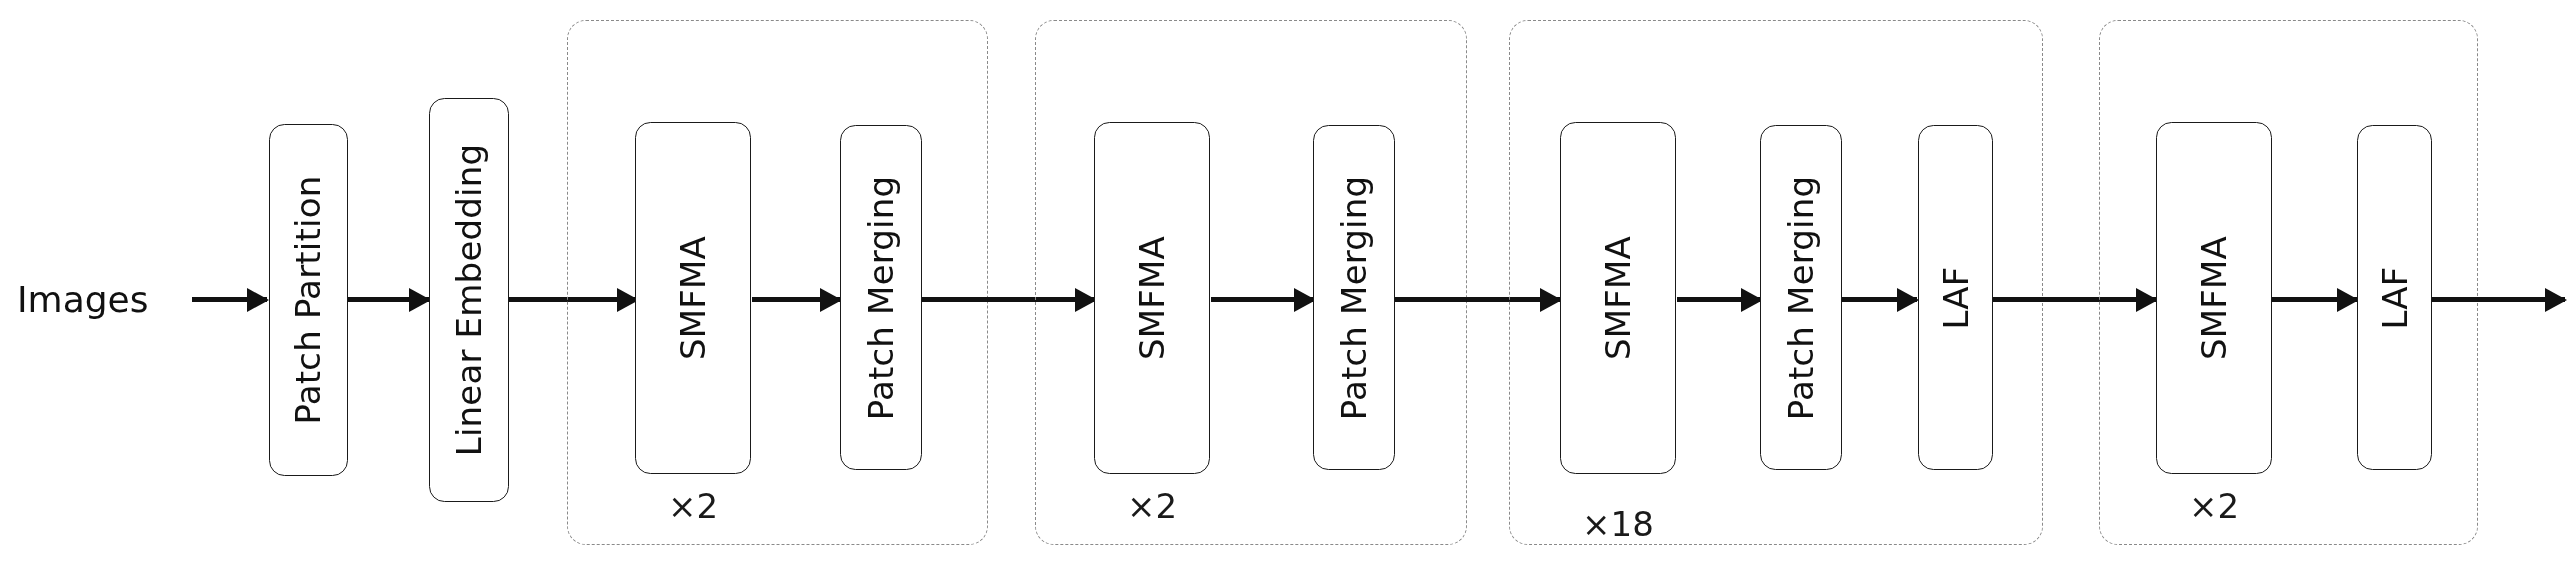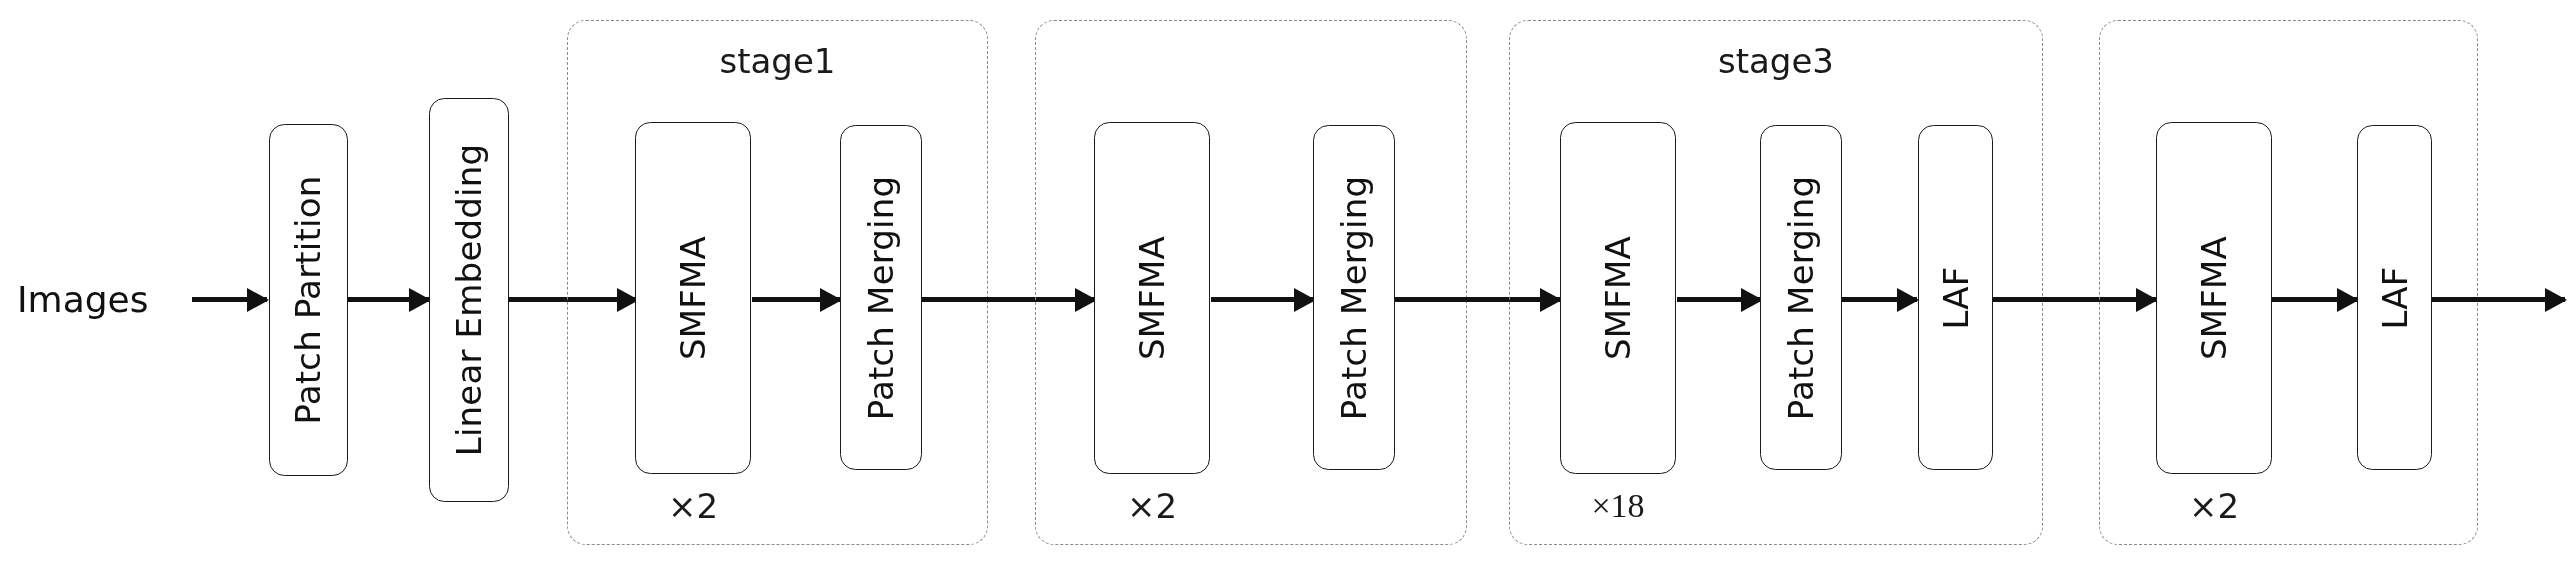--- a/index.html
+++ b/index.html
@@ -105,21 +105,20 @@
 
   <div class="arrow" style="left:348px; top:297px; width:81px;"></div>
 
   <div class="module" style="left:429px; top:98px; width:80px; height:404px;">
     <span class="vlabel">Linear Embedding</span>
   </div>
 
   <div class="arrow" style="left:509px; top:297px; width:128px;"></div>
 
   <div class="stage-box" style="left:567px; top:19.7px; width:421px; height:525px;"></div>
-  <div class="stage-label" style="left:567px; top:44px; width:421px;">stage1</div>
 
   <div class="module" style="left:635px; top:122px; width:116px; height:352px;">
     <span class="vlabel">SMFMA</span>
   </div>
   <div class="repeat" style="left:635px; top:489px; width:116px;">×2</div>
 
   <div class="arrow" style="left:752px; top:297px; width:88px;"></div>
 
   <div class="module" style="left:840px; top:125px; width:82px; height:345px;">
     <span class="vlabel">Patch Merging</span>
@@ -136,26 +135,25 @@
 
   <div class="arrow" style="left:1211px; top:297px; width:103px;"></div>
 
   <div class="module" style="left:1313px; top:125px; width:82px; height:345px;">
     <span class="vlabel">Patch Merging</span>
   </div>
 
   <div class="arrow" style="left:1395px; top:297px; width:165px;"></div>
 
   <div class="stage-box" style="left:1509px; top:19.7px; width:534px; height:525px;"></div>
-  <div class="stage-label" style="left:1509px; top:44px; width:534px;">stage3</div>
 
   <div class="module" style="left:1560px; top:122px; width:116px; height:352px;">
     <span class="vlabel">SMFMA</span>
   </div>
-  <div class="repeat" style="left:1560px; top:489px; width:116px;font-family:Liberation Serif, serif;">×18</div>
+  <div class="repeat" style="left:1560px; top:507px; width:116px;">×18</div>
 
   <div class="arrow" style="left:1677px; top:297px; width:84px;"></div>
 
   <div class="module" style="left:1760px; top:125px; width:82px; height:345px;">
     <span class="vlabel">Patch Merging</span>
   </div>
 
   <div class="arrow" style="left:1842px; top:297px; width:75px;"></div>
 
   <div class="module" style="left:1918px; top:125px; width:75px; height:345px;">

